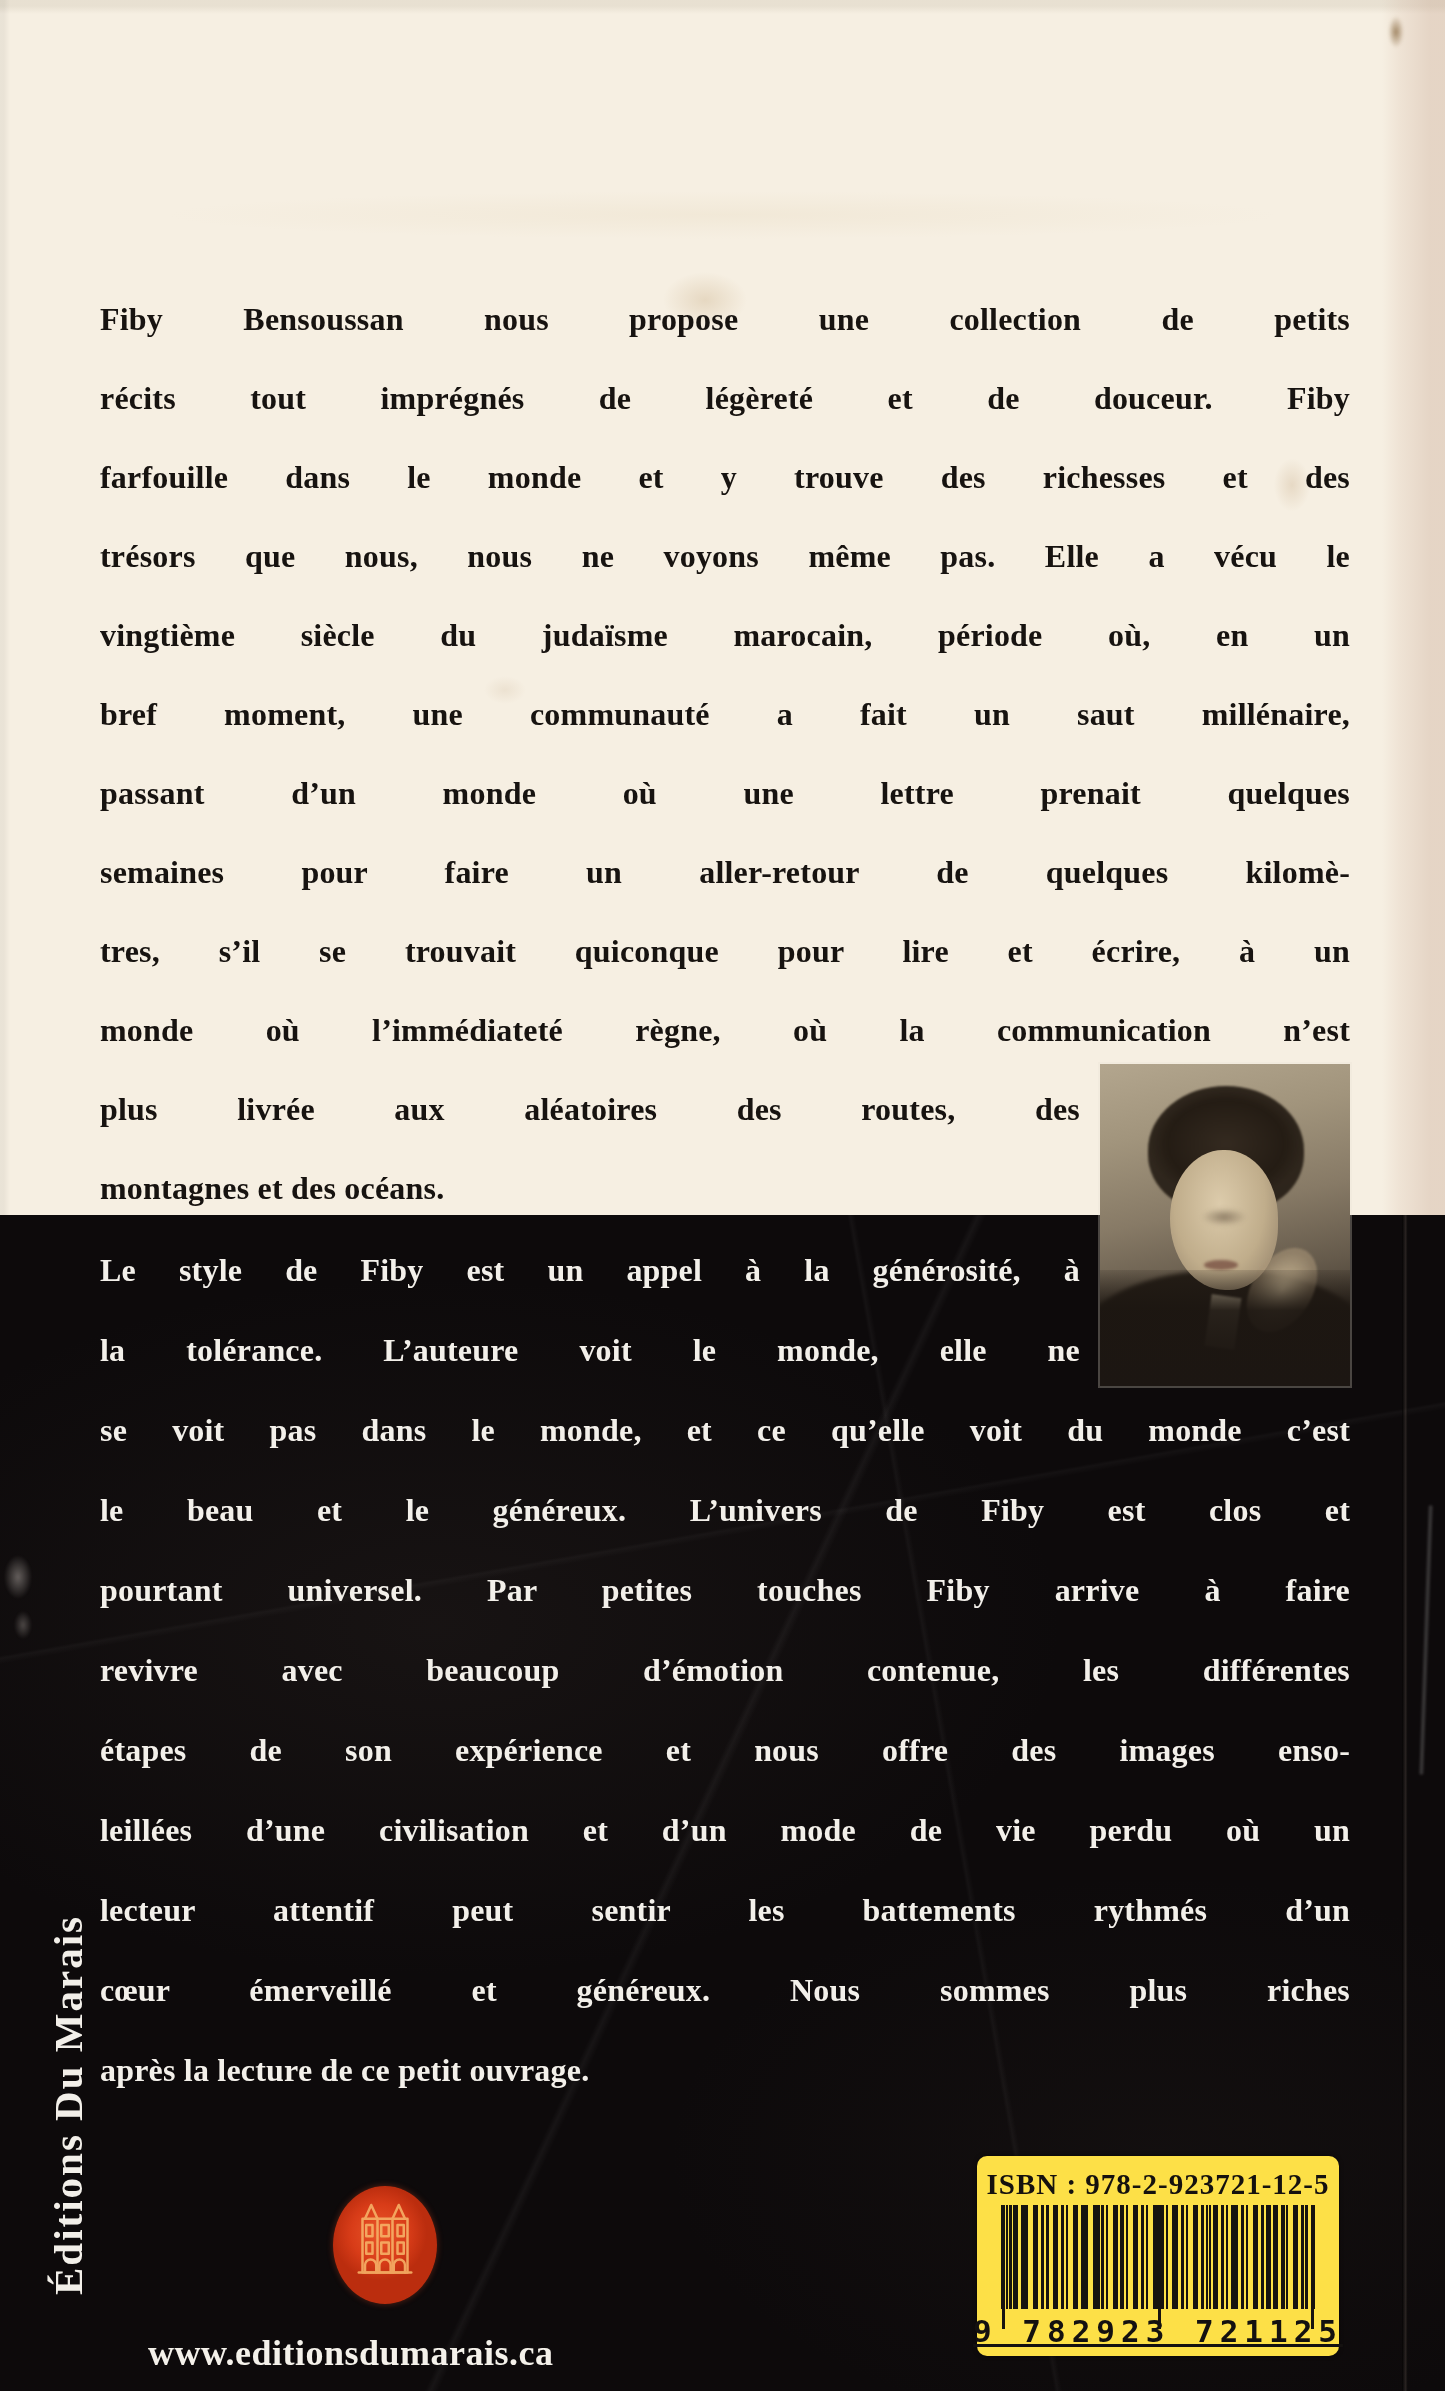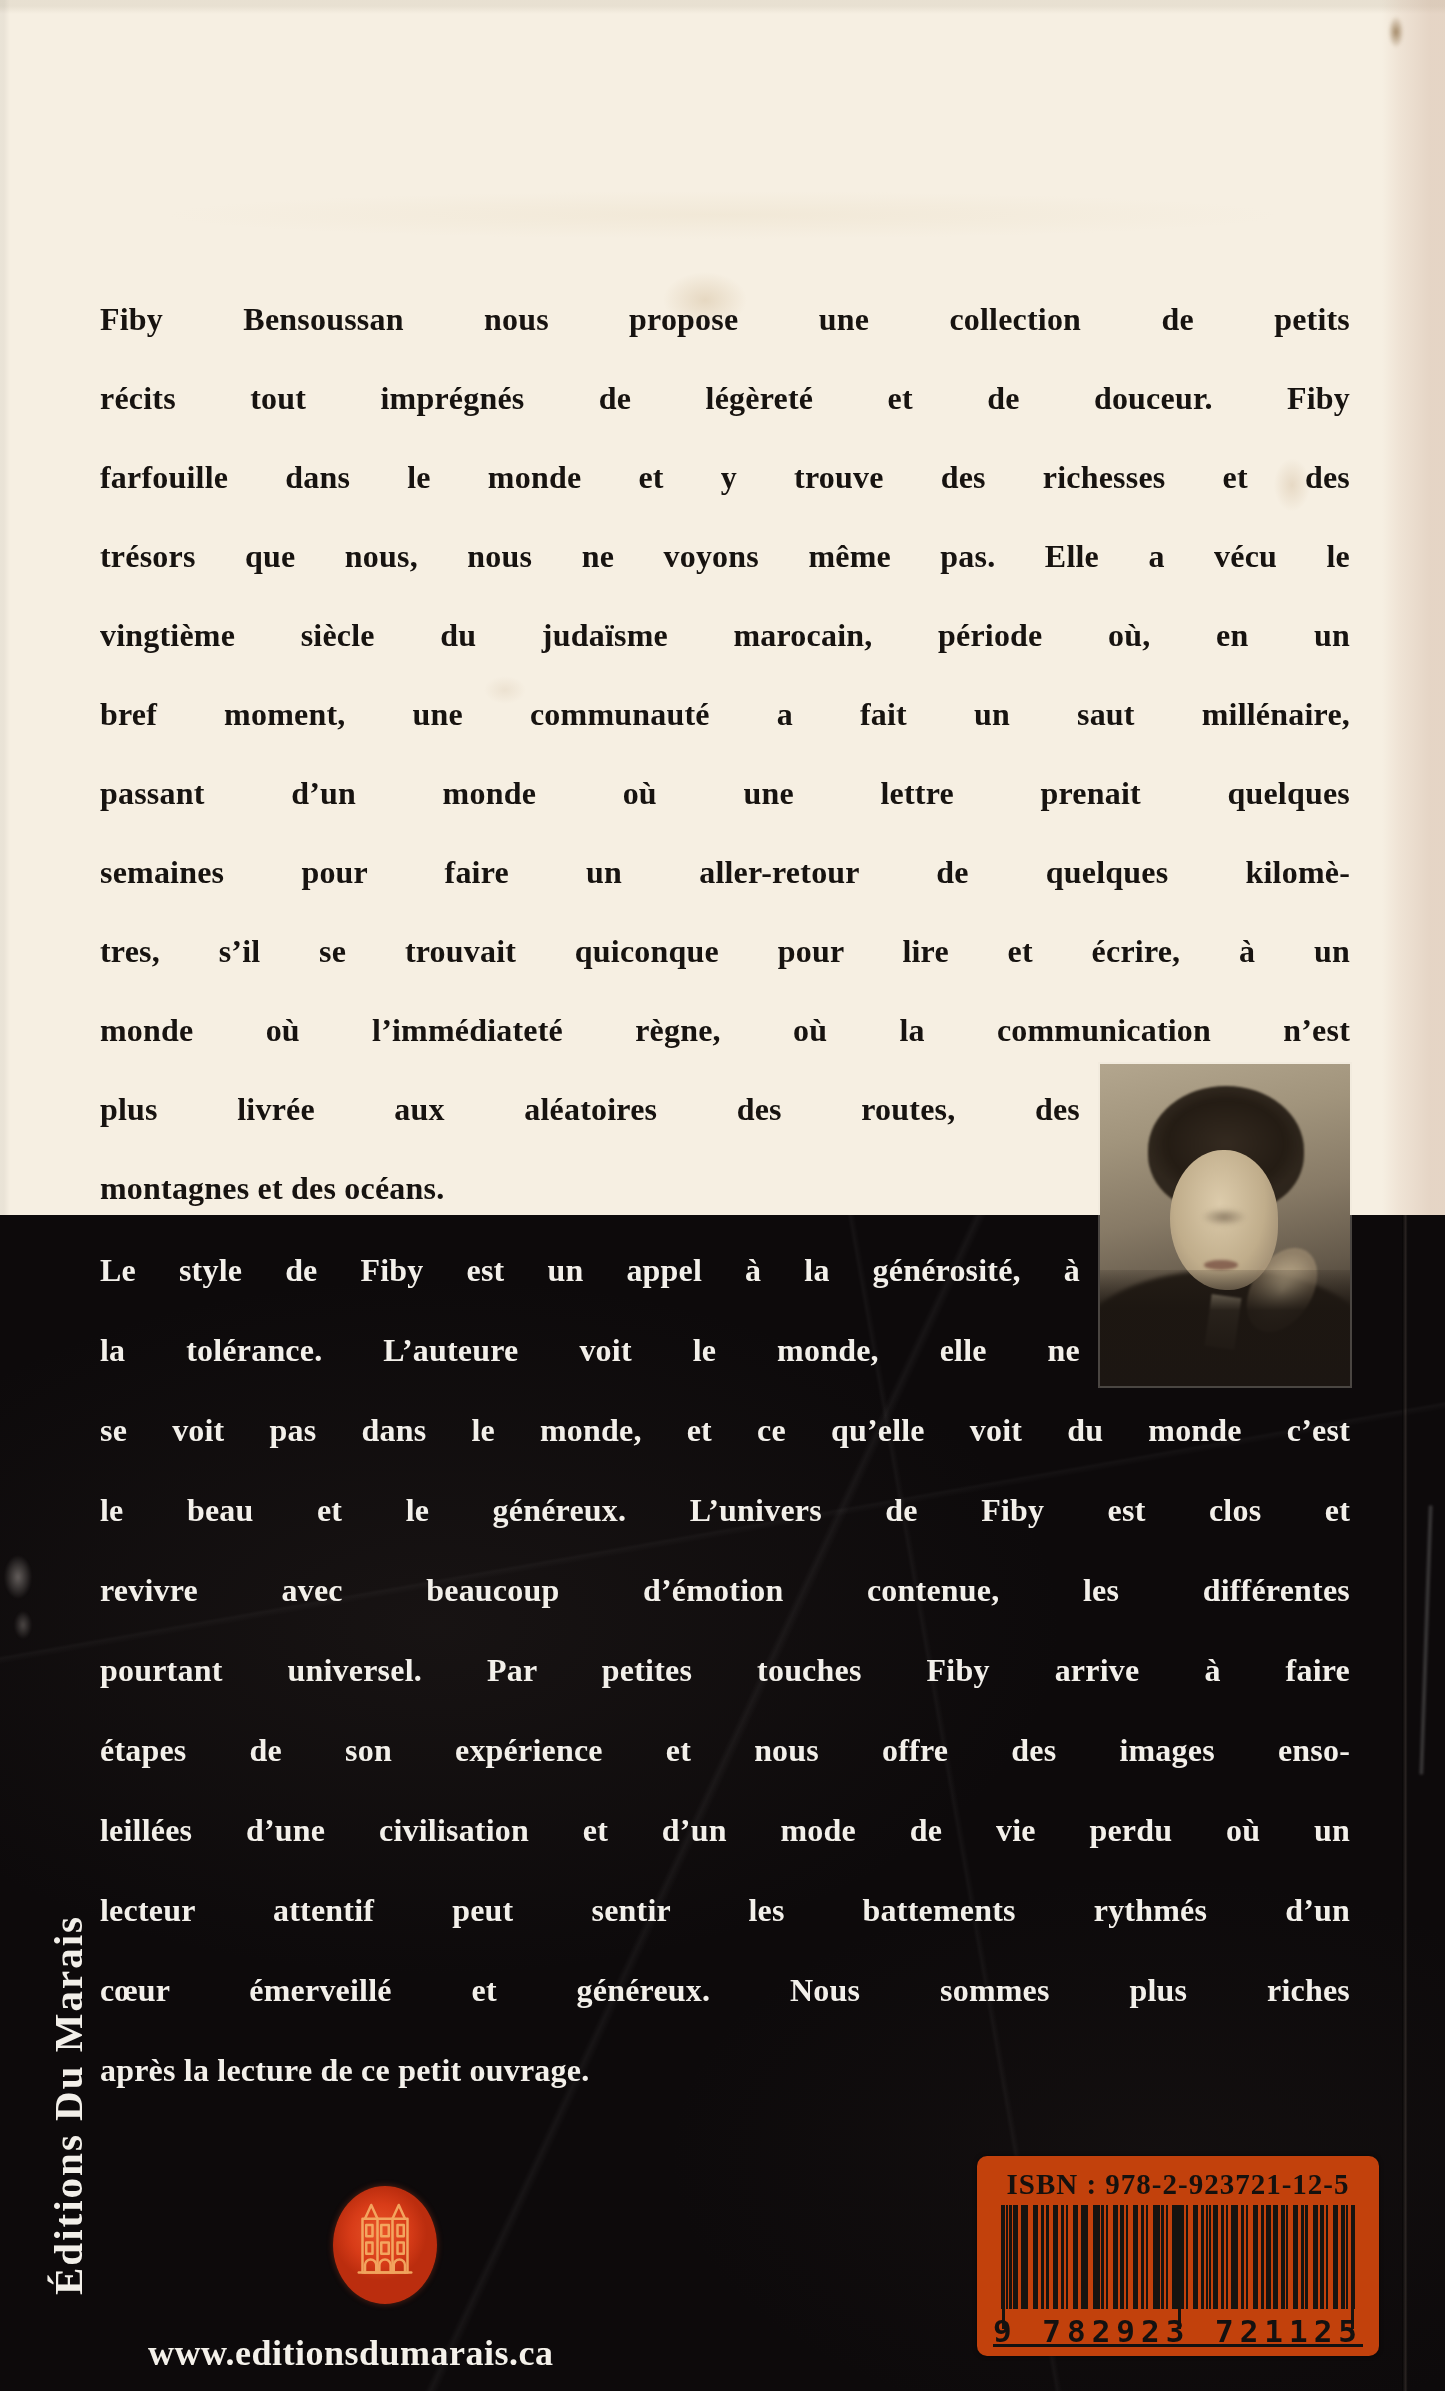--- a/index.html
+++ b/index.html
@@ -132,22 +132,22 @@
     box-shadow:0 0 6px rgba(232,80,40,0.35);
   }
   .publisher-logo svg{position:absolute;left:14px;top:14px;}
   .publisher-website{
     position:absolute;left:148px;top:2332px;width:480px;
     color:#f4f1ea;font-size:36px;font-weight:700;letter-spacing:0.5px;
     white-space:nowrap;
   }
   
   .isbn-block{
-    position:absolute;left:977px;top:2156px;width:402px;height:200px;
-    background:#c2410c;border-radius:10px;
+    position:absolute;left:977px;top:2156px;width:362px;height:200px;
+    background:#fde047;border-radius:10px;
     box-shadow:0 0 4px rgba(0,0,0,0.5);
   }
   .isbn-label{
     margin-top:12px;text-align:center;
     font-size:29px;font-weight:600;color:#15110e;letter-spacing:1px;
   }
   .barcode{position:relative;margin:4px 24px 0;height:146px;}
   .barcode-bars{
     position:absolute;left:0;top:0;right:0;height:104px;
     background-image:
@@ -198,22 +198,22 @@
     <div class="scuff-mark"></div>
     <div class="scuff-blob-a"></div>
     <div class="scuff-blob-b"></div>
   </div>
 
   <div class="para review">
     <div class="ln j w980">Le style de Fiby est un appel à la générosité, à</div>
     <div class="ln j w980">la tolérance. L’auteure voit le monde, elle ne</div>
     <div class="ln j">se voit pas dans le monde, et ce qu’elle voit du monde c’est</div>
     <div class="ln j">le beau et le généreux. L’univers de Fiby est clos et</div>
+    <div class="ln j">pourtant universel. Par petites touches Fiby arrive à faire</div>
     <div class="ln j">revivre avec beaucoup d’émotion contenue, les différentes</div>
-    <div class="ln j">pourtant universel. Par petites touches Fiby arrive à faire</div>
     <div class="ln j">étapes de son expérience et nous offre des images enso-</div>
     <div class="ln j">leillées d’une civilisation et d’un mode de vie perdu où un</div>
     <div class="ln j">lecteur attentif peut sentir les battements rythmés d’un</div>
     <div class="ln j">cœur émerveillé et généreux. Nous sommes plus riches</div>
     <div class="ln">après la lecture de ce petit ouvrage.</div>
   </div>
 
   <div class="author-photo">
     <div class="photo-hair"></div>
     <div class="photo-shoulder"></div>

